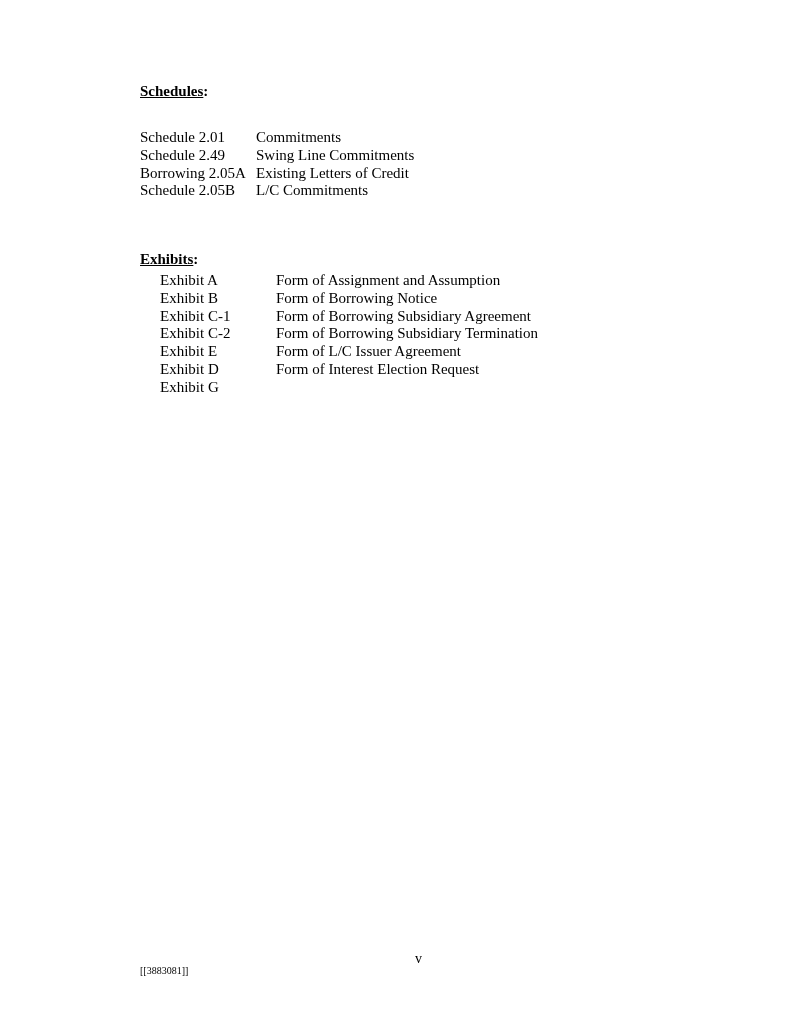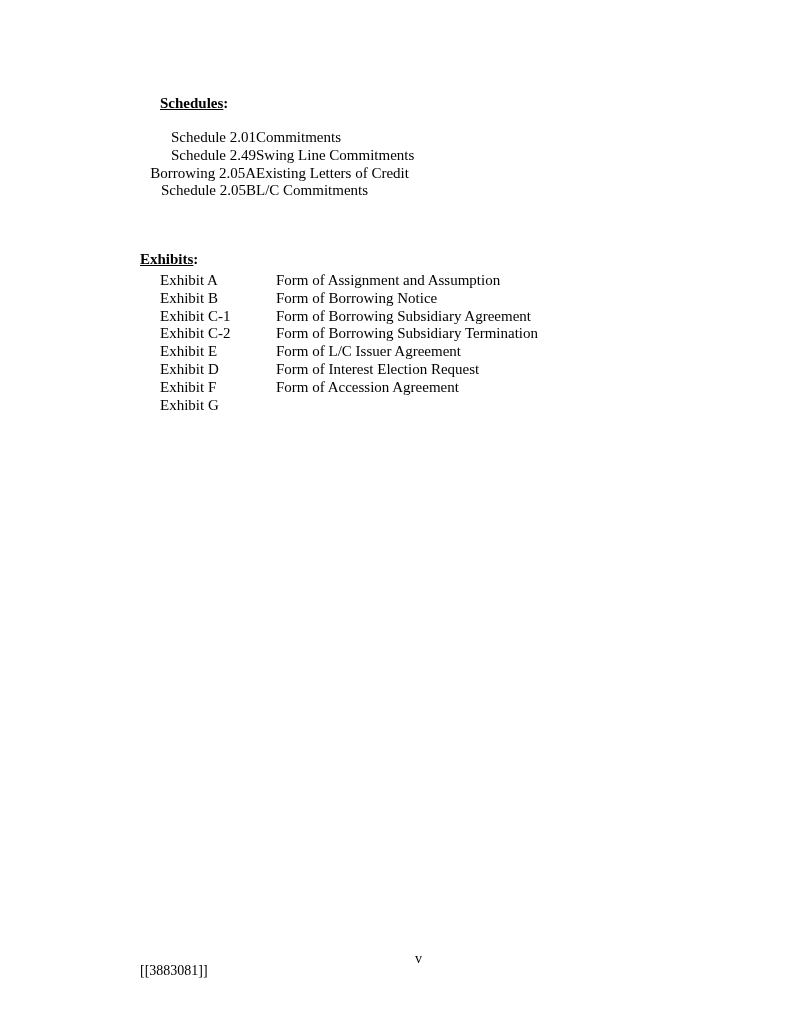--- a/index.html
+++ b/index.html
@@ -16,31 +16,31 @@
     .list { position: absolute; left: 140px; }
     .row { display: flex; height: 17.8px; line-height: 17.8px; font-size: 15px; white-space: nowrap; }
     .row .code { width: 116px; }
     .row .desc { }
     .page-num {
       position: absolute; left: 415px; top: 951px;
       font-size: 14px; line-height: 16px;
     }
     .doc-id {
       position: absolute; left: 140px; top: 966px;
-      font-size: 14px; line-height: 10px;
+      font-size: 10px; line-height: 10px;
     }
   </style>
 </head>
 <body>
 
-<div class="heading" style="top: 94px; margin-left: 20px;">
+<div class="heading" style="top: 82px;">
   <span class="u">Schedules</span><span>:</span>
 </div>
 
-<div class="list" style="top: 129px; text-align: right;">
+<div class="list" style="top: 129px;">
   <div class="row">
     <span class="code">Schedule 2.01</span>
     <span class="desc">Commitments</span>
   </div>
   <div class="row">
     <span class="code">Schedule 2.49</span>
     <span class="desc">Swing Line Commitments</span>
   </div>
   <div class="row">
     <span class="code">Borrowing 2.05A</span>
@@ -75,22 +75,18 @@
   </div>
   <div class="row">
     <span class="code">Exhibit E</span>
     <span class="desc">Form of L/C Issuer Agreement</span>
   </div>
   <div class="row">
     <span class="code">Exhibit D</span>
     <span class="desc">Form of Interest Election Request</span>
   </div>
   <div class="row">
-    <span class="code">Exhibit F</span>
-    <span class="desc">Form of Accession Agreement</span>
-  </div>
-  <div class="row">
     <span class="code">Exhibit G</span>
   </div>
 </div>
 
 <div class="page-num">v</div>
 <div class="doc-id">[[3883081]]</div>
 
 </body></html>

